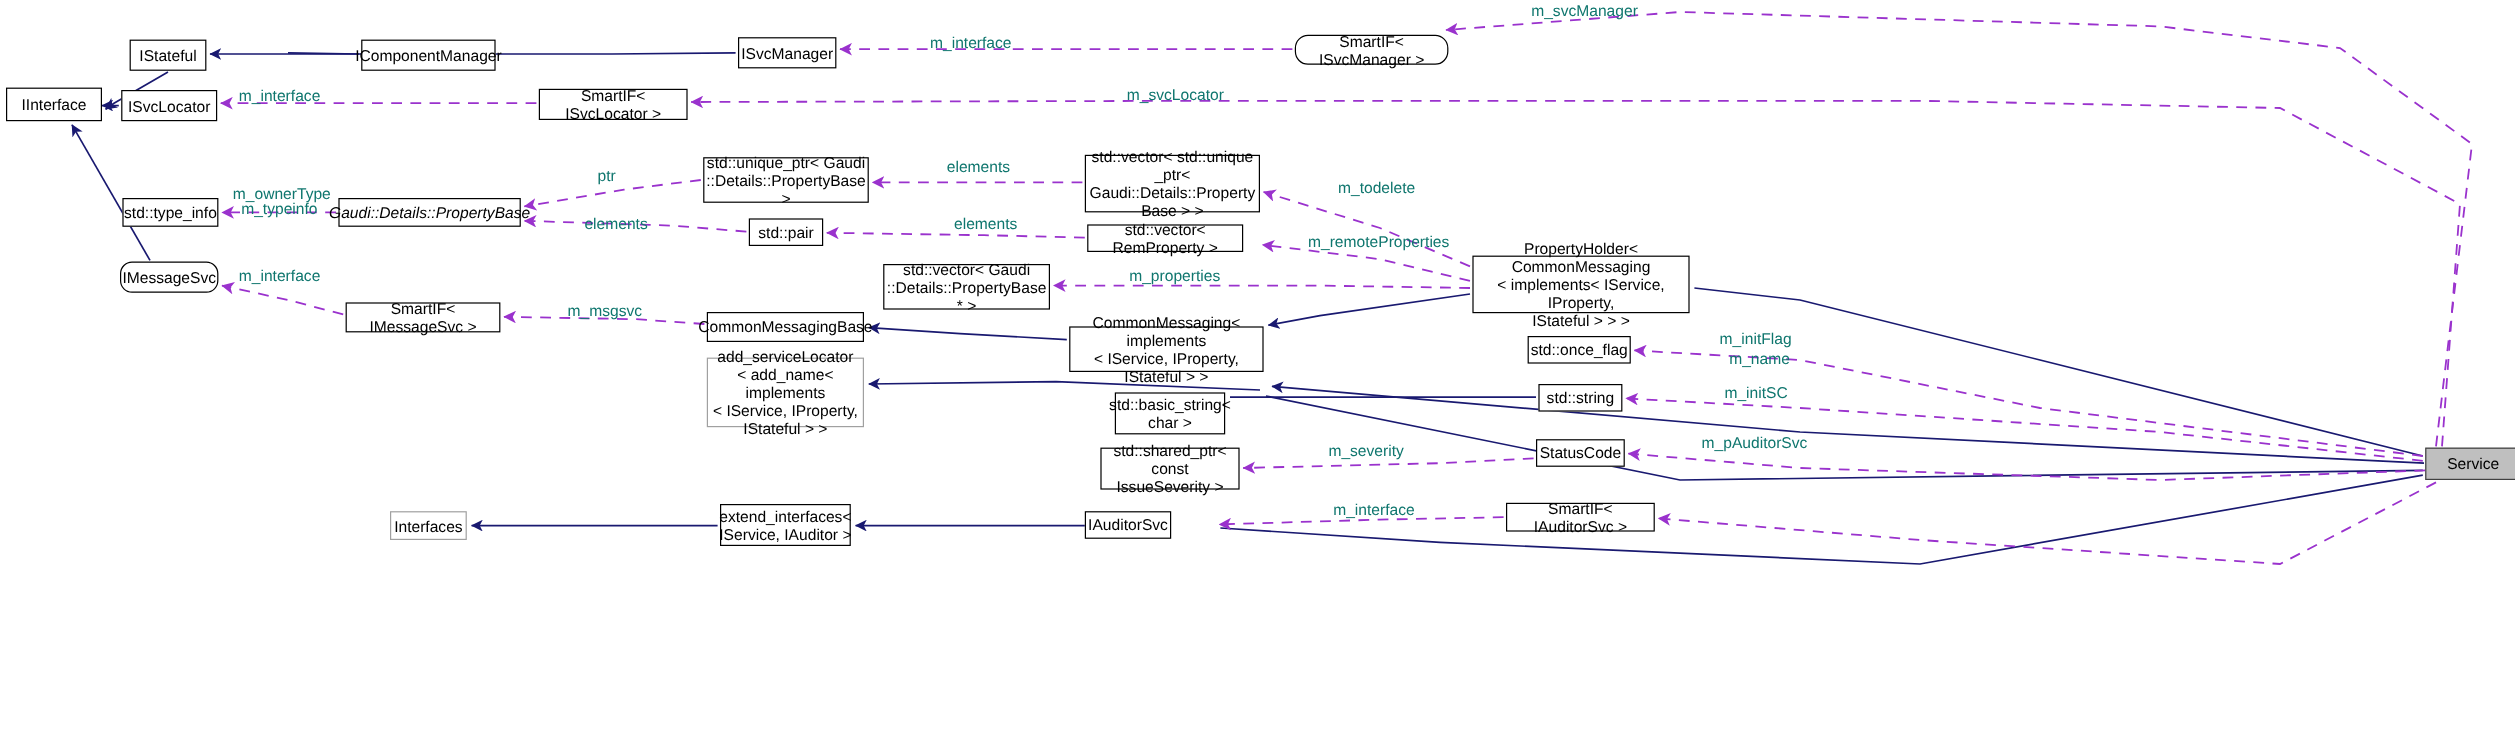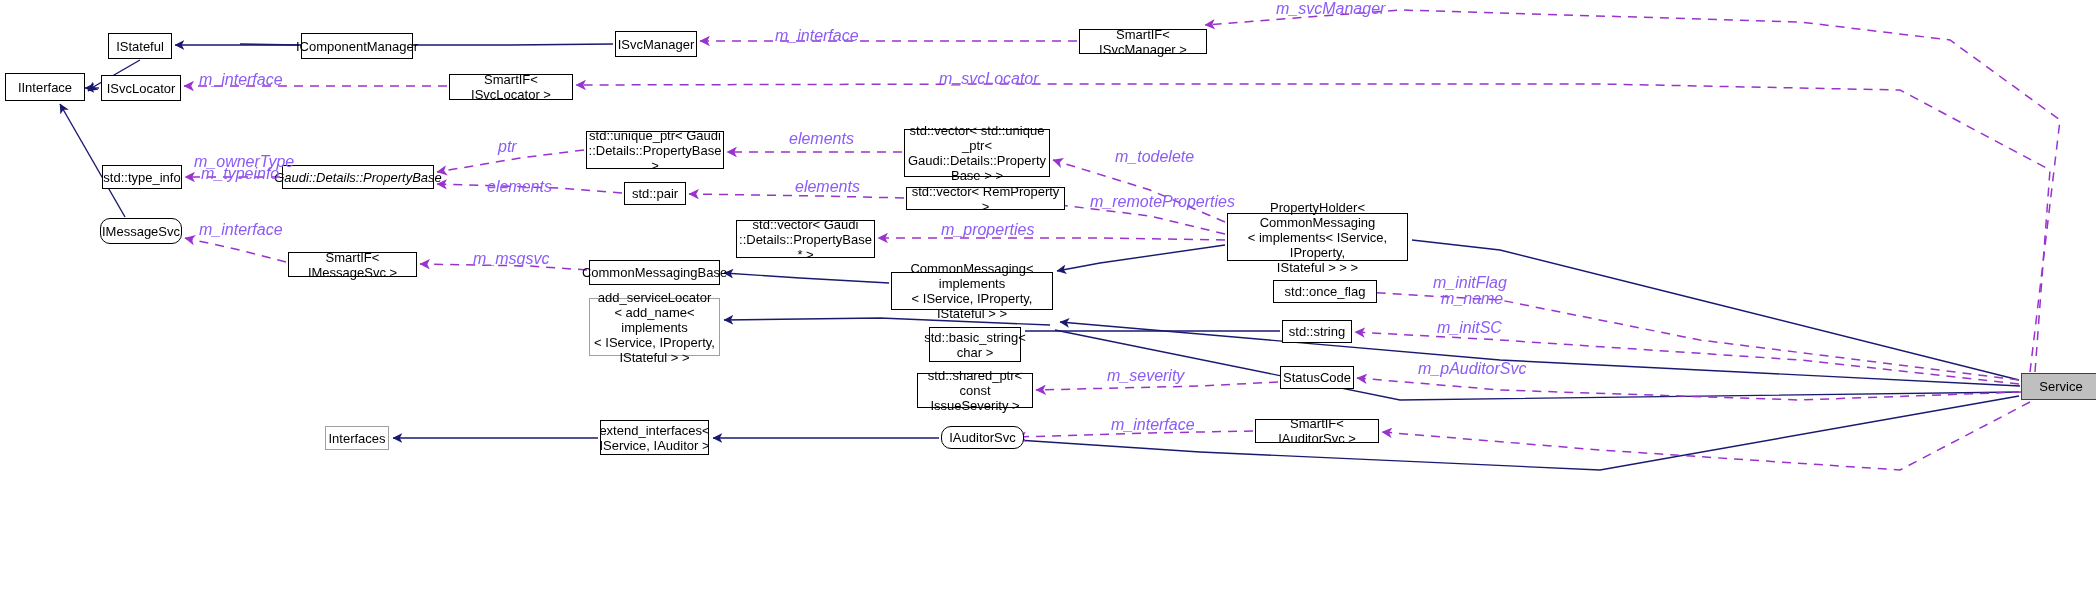--- a/index.html
+++ b/index.html
@@ -4,21 +4,21 @@
 <style>
   html,body{margin:0;padding:0;background:#ffffff;}
   #canvas{position:relative;width:2096px;height:611px;background:#ffffff;
           font-family:"Liberation Sans","DejaVu Sans",sans-serif;overflow:hidden;}
   svg#edges{position:absolute;left:0;top:0;width:2096px;height:611px;}
   .node{position:absolute;box-sizing:border-box;border:1px solid #000000;background:#ffffff;
         display:flex;align-items:center;justify-content:center;text-align:center;
         font-size:13px;line-height:15px;color:#000000;white-space:pre-line;padding:1px 4px;}
   .node.gray-border{border-color:#a0a0a0;}
   .node.focus{background:#bfbfbf;border-color:#404040;}
-  .elabel{position:absolute;font-size:16px;line-height:14px;color:#8b5cf6;white-space:nowrap;font-style:italic;}
+  .elabel{position:absolute;font-size:13px;line-height:14px;color:#0f766e;white-space:nowrap;}
 </style>
 </head>
 <body>
 
 <div id="canvas">
 
   <svg id="edges" viewBox="0 0 2096 611" xmlns="http://www.w3.org/2000/svg">
     <defs>
       <marker id="arrI" viewBox="0 0 10 10" refX="9.5" refY="5" markerWidth="7" markerHeight="7" orient="auto-start-reverse">
         <path d="M0,0 L10,5 L0,10 L2.6,5 z" fill="#191970"></path>
@@ -69,56 +69,56 @@
       <path d="M1253,431 L1150,433 L1016,437"></path>
     </g>
   </svg>
 
   <div id="nodes-layer">
       <div class="node" style="left: 5px; top: 73px; width: 80px; height: 28px;">IInterface</div>
       <div class="node" style="left: 108px; top: 33px; width: 64px; height: 26px;">IStateful</div>
       <div class="node" style="left: 101px; top: 75px; width: 80px; height: 26px;">ISvcLocator</div>
       <div class="node" style="left: 301px; top: 33px; width: 112px; height: 26px;">IComponentManager</div>
       <div class="node" style="left: 615px; top: 31px; width: 82px; height: 26px;">ISvcManager</div>
-      <div class="node" style="left: 1079px; top: 29px; width: 128px; height: 25px;">SmartIF&lt; ISvcManager &gt;</div>
+      <div class="node" style="left: 1079px; top: 29px; width: 128px; height: 25px; border-radius: 11px;">SmartIF&lt; ISvcManager &gt;</div>
       <div class="node" style="left: 449px; top: 74px; width: 124px; height: 26px;">SmartIF&lt; ISvcLocator &gt;</div>
       <div class="node" style="left: 102px; top: 165px; width: 80px; height: 24px;">std::type_info</div>
       <div class="node" style="left: 282px; top: 165px; width: 152px; height: 24px; font-style: italic;">Gaudi::Details::PropertyBase</div>
       <div class="node" style="left: 586px; top: 131px; width: 138px; height: 38px;">std::unique_ptr&lt; Gaudi
 ::Details::PropertyBase &gt;</div>
       <div class="node" style="left: 624px; top: 182px; width: 62px; height: 23px;">std::pair</div>
       <div class="node" style="left: 904px; top: 129px; width: 146px; height: 48px; text-align: center;">std::vector&lt; std::unique
 _ptr&lt; Gaudi::Details::Property
 Base &gt; &gt;</div>
-      <div class="node" style="left: 906px; top: 187px; width: 159px; height: 23px;">std::vector&lt; RemProperty &gt;</div>
+      <div class="node" style="left: 906px; top: 187px; width: 130px; height: 23px;">std::vector&lt; RemProperty &gt;</div>
       <div class="node" style="left: 736px; top: 220px; width: 139px; height: 38px;">std::vector&lt; Gaudi
 ::Details::PropertyBase * &gt;</div>
       <div class="node" style="left: 100px; top: 218px; width: 82px; height: 26px; border-radius: 10px;">IMessageSvc</div>
       <div class="node" style="left: 288px; top: 252px; width: 129px; height: 25px;">SmartIF&lt; IMessageSvc &gt;</div>
       <div class="node" style="left: 589px; top: 260px; width: 131px; height: 25px;">CommonMessagingBase</div>
       <div class="node gray-border" style="left: 589px; top: 298px; width: 131px; height: 58px;">add_serviceLocator
 &lt; add_name&lt; implements
 &lt; IService, IProperty,
 IStateful &gt; &gt;</div>
       <div class="node" style="left: 891px; top: 272px; width: 162px; height: 38px;">CommonMessaging&lt; implements
 &lt; IService, IProperty, IStateful &gt; &gt;</div>
       <div class="node" style="left: 1227px; top: 213px; width: 181px; height: 48px;">PropertyHolder&lt; CommonMessaging
 &lt; implements&lt; IService, IProperty,
 IStateful &gt; &gt; &gt;</div>
       <div class="node" style="left: 929px; top: 327px; width: 92px; height: 35px;">std::basic_string&lt;
 char &gt;</div>
       <div class="node" style="left: 917px; top: 373px; width: 116px; height: 35px;">std::shared_ptr&lt; const
 IssueSeverity &gt;</div>
-      <div class="node" style="left: 1273px; top: 280px; width: 104px; height: 23px;">std::once_flag</div>
+      <div class="node" style="left: 1273px; top: 280px; width: 86px; height: 23px;">std::once_flag</div>
       <div class="node" style="left: 1282px; top: 320px; width: 70px; height: 23px;">std::string</div>
       <div class="node" style="left: 1280px; top: 366px; width: 74px; height: 23px;">StatusCode</div>
       <div class="node gray-border" style="left: 325px; top: 426px; width: 64px; height: 24px;">Interfaces</div>
       <div class="node" style="left: 600px; top: 420px; width: 109px; height: 35px;">extend_interfaces&lt;
 IService, IAuditor &gt;</div>
-      <div class="node" style="left: 941px; top: 426px; width: 83px; height: 23px; border-radius: 10px;">IAuditorSvc</div>
+      <div class="node" style="left: 904px; top: 426px; width: 72px; height: 23px;">IAuditorSvc</div>
       <div class="node" style="left: 1255px; top: 419px; width: 124px; height: 24px;">SmartIF&lt; IAuditorSvc &gt;</div>
       <div class="node focus" style="left: 2021px; top: 373px; width: 80px; height: 27px;">Service</div>
     </div>
 
   <div id="labels-layer">
       <div class="elabel" style="left: 1276px; top: 2px;">m_svcManager</div>
       <div class="elabel" style="left: 775px; top: 29px;">m_interface</div>
       <div class="elabel" style="left: 199px; top: 73px;">m_interface</div>
       <div class="elabel" style="left: 939px; top: 72px;">m_svcLocator</div>
       <div class="elabel" style="left: 789px; top: 132px;">elements</div>

